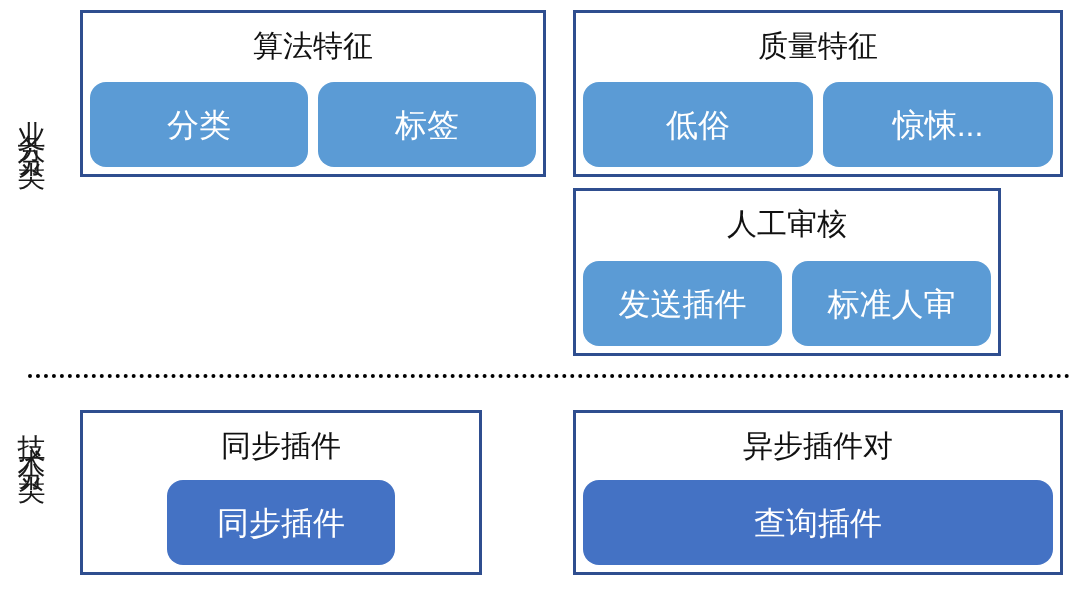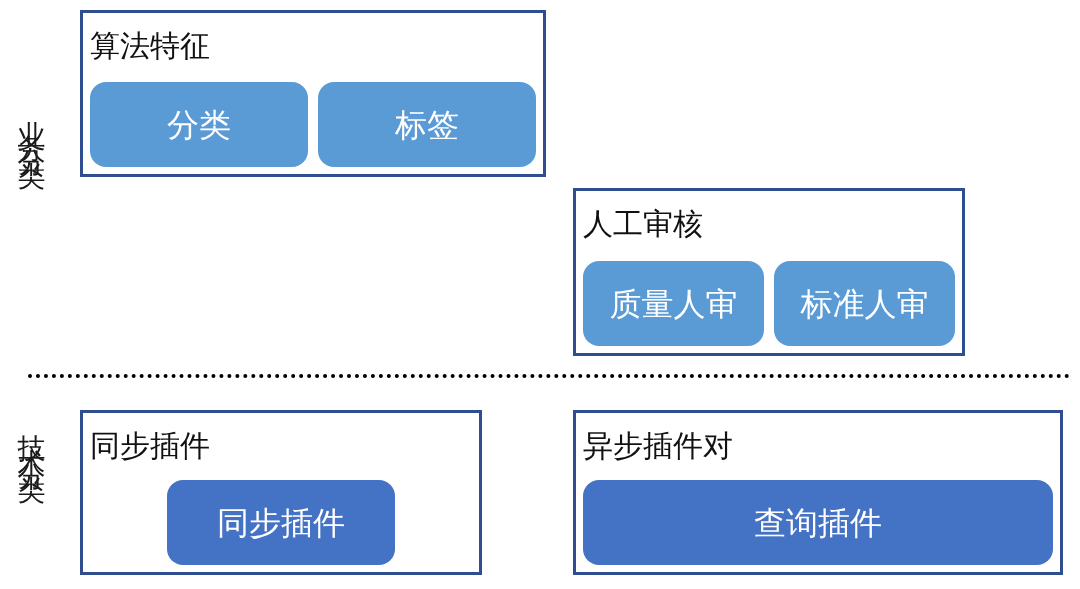--- a/index.html
+++ b/index.html
@@ -36,25 +36,26 @@
     position: absolute;
     border: 3px solid var(--box-border);
     background: #ffffff;
     display: flex;
     flex-direction: column;
     padding: 7px;
   }
   .box-algo     { left: 80px;  top: 10px;  width: 466px; height: 167px; }
   .box-quality  { left: 573px; top: 10px;  width: 490px; height: 167px; }
   .box-strategy { left: 80px;  top: 188px; width: 466px; height: 168px; }
-  .box-review   { left: 573px; top: 188px; width: 392px; height: 168px; }
+  .box-review   { left: 573px; top: 188px; width: 428px; height: 168px; }
   .box-sync     { left: 80px;  top: 410px; width: 402px; height: 165px; }
   .box-async    { left: 573px; top: 410px; width: 490px; height: 165px; }
 
   .box-title {
+    text-align: center;
     font-family: "Liberation Serif", "DejaVu Serif", serif;
     font-size: 30px;
     color: #111111;
     padding-top: 8px;
     line-height: 1.2;
     flex: 0 0 auto;
   }
   .btn-row {
     margin-top: auto;
     display: flex;
@@ -96,26 +97,33 @@
   <div class="side-label tech">技术分类</div>
 
   <div class="group-box box-algo">
     <div class="box-title">算法特征</div>
     <div class="btn-row">
       <div class="chip light">分类</div>
       <div class="chip light">标签</div>
     </div>
   </div>
 
+  <div class="group-box box-quality">
+    <div class="box-title">质量特征</div>
+    <div class="btn-row">
+      <div class="chip light">低俗</div>
+      <div class="chip light">惊悚...</div>
+    </div>
+  </div>
 
 
   <div class="group-box box-review">
     <div class="box-title">人工审核</div>
     <div class="btn-row">
-      <div class="chip light">质量人审</div>
+      <div class="chip light">发送插件</div>
       <div class="chip light">标准人审</div>
     </div>
   </div>
 
   <div class="divider"></div>
 
   <div class="group-box box-sync">
     <div class="box-title">同步插件</div>
     <div class="btn-row single">
       <div class="chip dark">同步插件</div>

